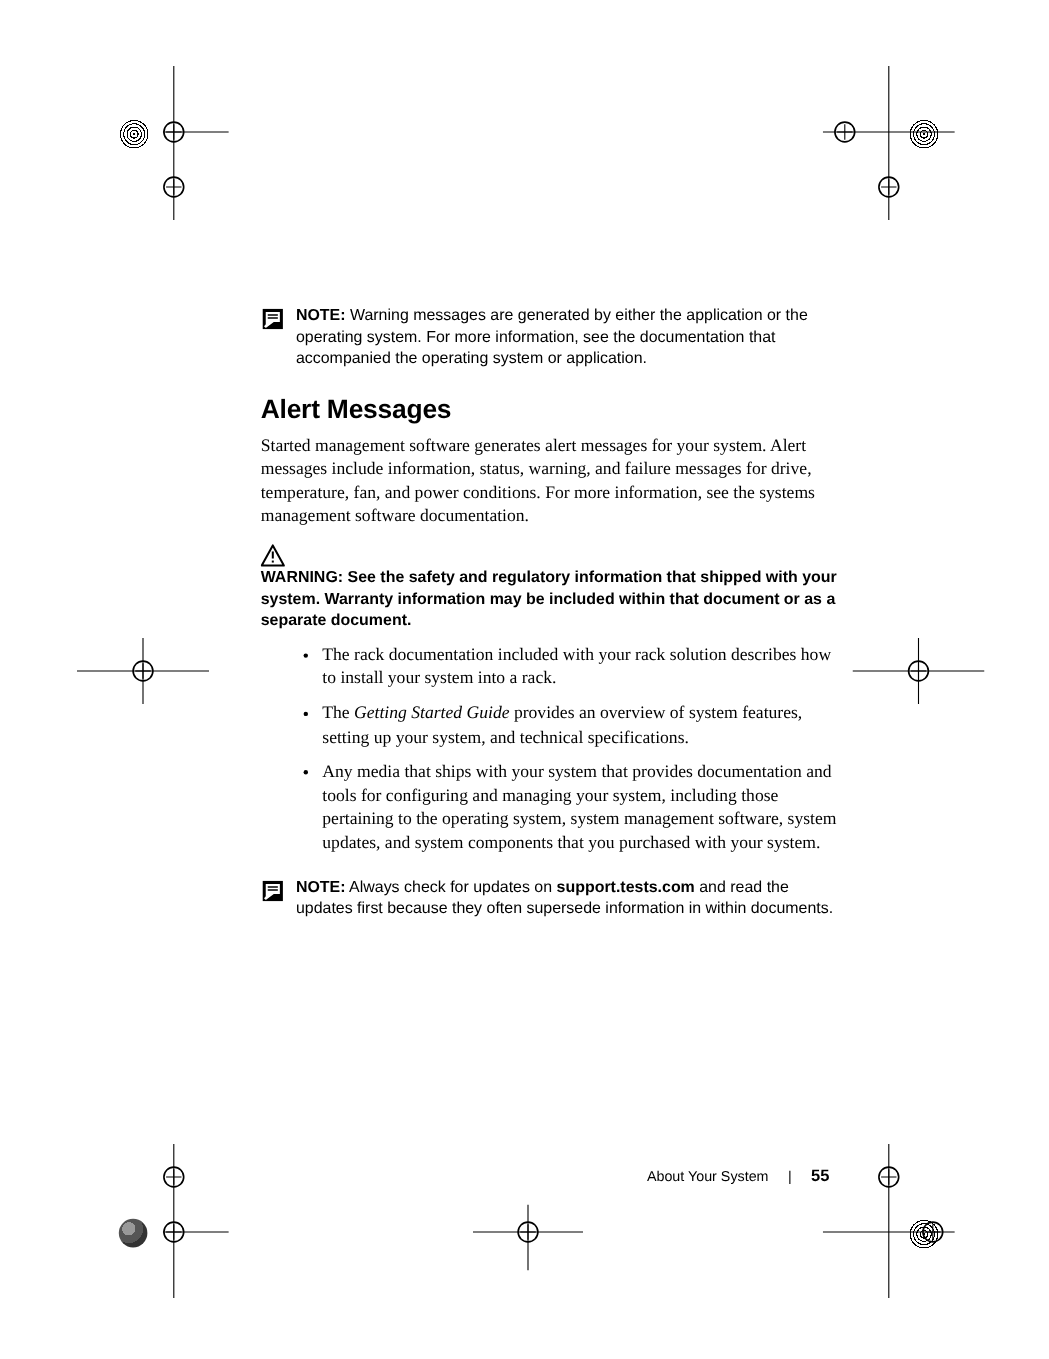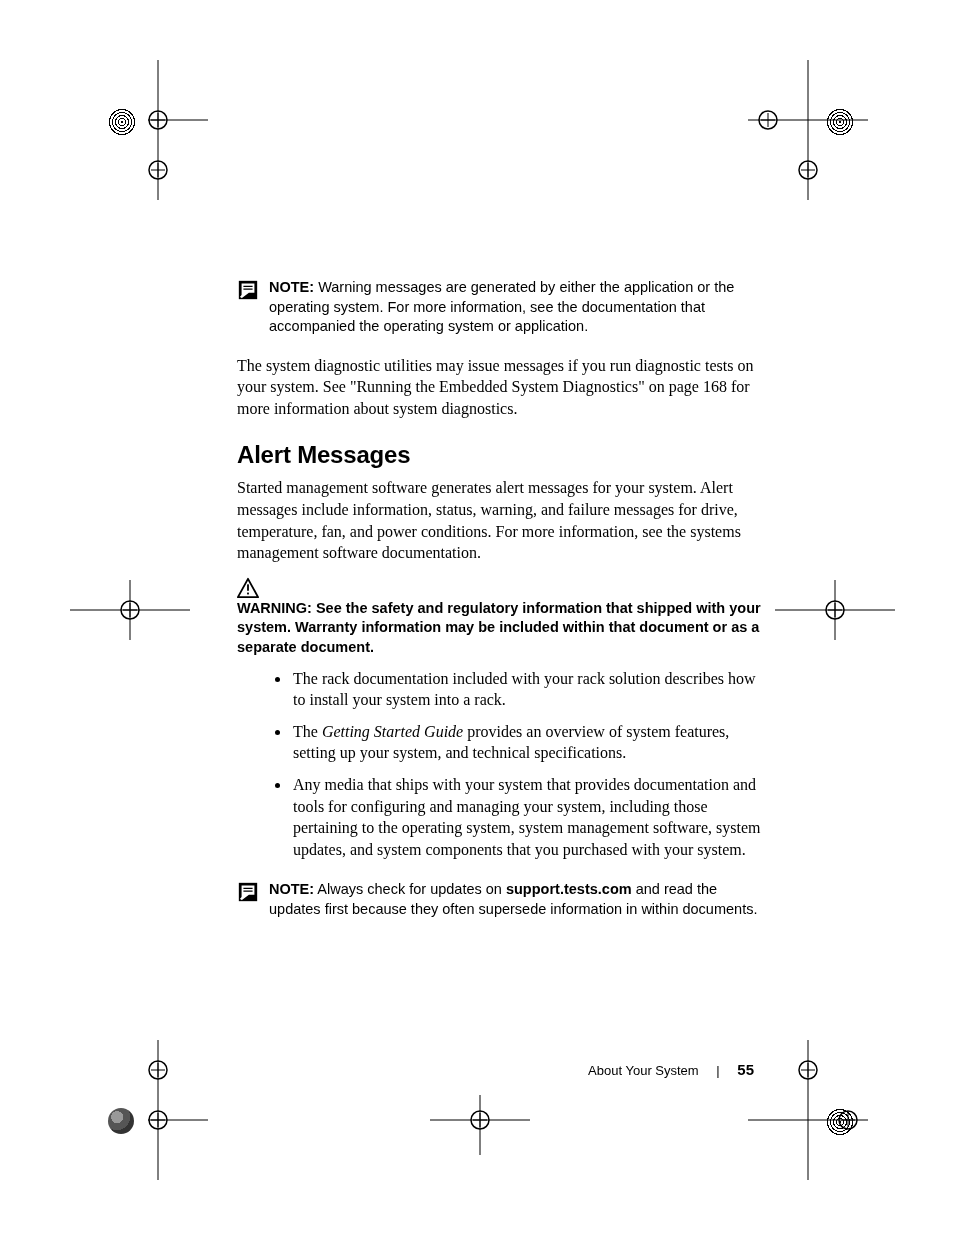--- a/index.html
+++ b/index.html
@@ -112,21 +112,20 @@
       <path d="M5 5 L19 5 L19 15 L13 15 L5 21 Z" fill="#fff"></path>
       <path d="M7 8 L17 8 M7 11 L17 11" stroke="#000" stroke-width="1.5"></path>
       <path d="M4 20 L10 14" stroke="#fff" stroke-width="2"></path>
     </svg>
     <div class="note-text">
       <span class="lbl">NOTE:</span>
       <span>Warning messages are generated by either the application or the operating system. For more information, see the documentation that accompanied the operating system or application.</span>
     </div>
   </div>
 
-  <p class="body">The system diagnostic utilities may issue messages if you run diagnostic tests on your system. See "Running the Embedded System Diagnostics" on page 168 for more information about system diagnostics.</p>
 
   <h2>Alert Messages</h2>
   <p class="body">Started management software generates alert messages for your system. Alert messages include information, status, warning, and failure messages for drive, temperature, fan, and power conditions. For more information, see the systems management software documentation.</p>
 
 
   <div class="warning-block">
     <svg class="warning-icon" viewBox="0 0 24 22">
       <path d="M12 1 L23 21 L1 21 Z" fill="none" stroke="#000" stroke-width="2" stroke-linejoin="round"></path>
       <rect x="11" y="7" width="2" height="7" fill="#000"></rect>
       <rect x="11" y="16" width="2" height="2" fill="#000"></rect>

